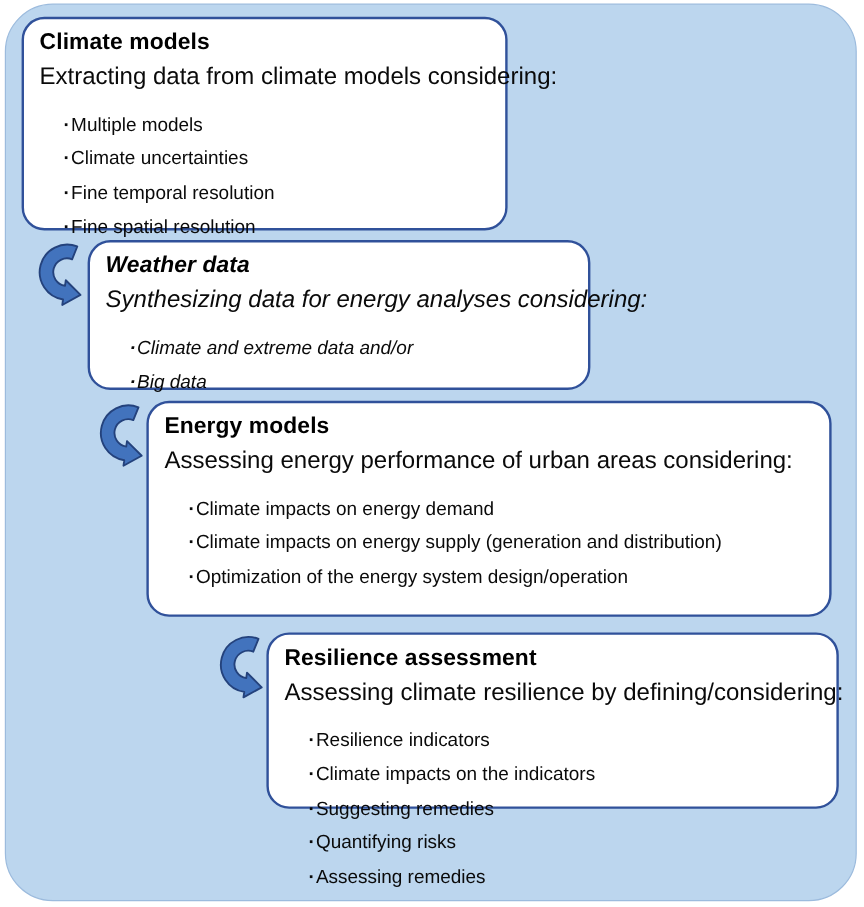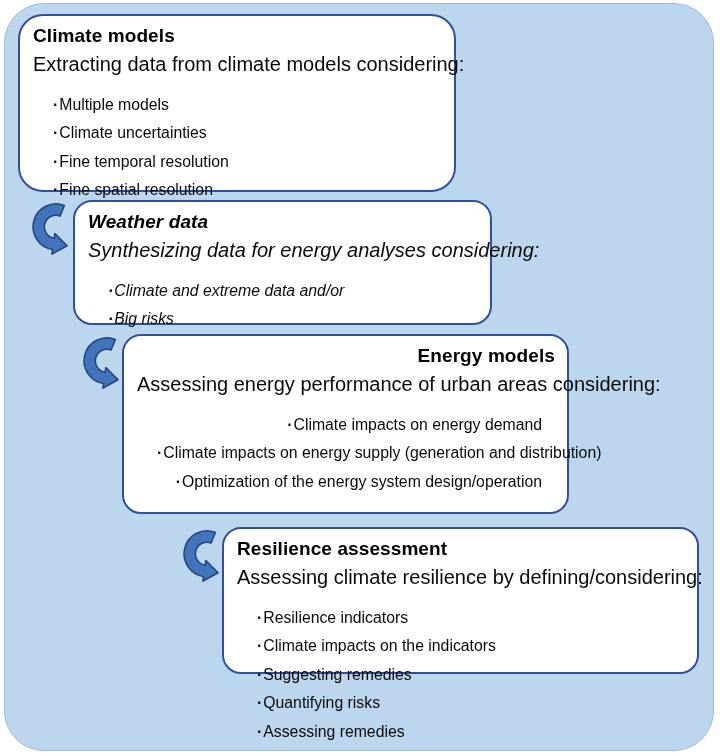--- a/index.html
+++ b/index.html
@@ -33,39 +33,39 @@
   }
   .dot{font-weight:700;margin-right:1px;}
   .curve-arrow{position:absolute;width:50px;height:57px;}
   .curve-arrow svg{display:block;width:100%;height:100%;}
 </style>
 </head>
 <body>
 
 <div class="canvas" id="canvas"></div>
 
-<div class="flowbox" style="left: 18px; top: 14px; width: 438px; height: 178px; border-radius: 25px;">
+<div class="flowbox" style="left: 18px; top: 14px; width: 405px; height: 178px;">
     <div class="box-title">Climate models</div>
     <div class="box-desc">Extracting data from climate models considering:</div>
     <ul class="box-bullets">
       <li><span class="dot">·</span><span>Multiple models</span></li>
       <li><span class="dot">·</span><span>Climate uncertainties</span></li>
       <li><span class="dot">·</span><span>Fine temporal resolution</span></li>
       <li><span class="dot">·</span><span>Fine spatial resolution</span></li>
     </ul>
   </div>
 <div class="flowbox" style="left: 73px; top: 200px; width: 419px; height: 125px; font-style: italic;">
     <div class="box-title">Weather data</div>
     <div class="box-desc">Synthesizing data for energy analyses considering:</div>
     <ul class="box-bullets">
       <li><span class="dot">·</span><span>Climate and extreme data and/or</span></li>
-      <li><span class="dot">·</span><span>Big risks</span></li>
+      <li><span class="dot">·</span><span>Big data</span></li>
     </ul>
   </div>
-<div class="flowbox" style="left: 122px; top: 334px; width: 447px; height: 180px; text-align: right;">
+<div class="flowbox" style="left: 122px; top: 334px; width: 571px; height: 180px;">
     <div class="box-title">Energy models</div>
     <div class="box-desc">Assessing energy performance of urban areas considering:</div>
     <ul class="box-bullets">
       <li><span class="dot">·</span><span>Climate impacts on energy demand</span></li>
       <li><span class="dot">·</span><span>Climate impacts on energy supply (generation and distribution)</span></li>
       <li><span class="dot">·</span><span>Optimization of the energy system design/operation</span></li>
     </ul>
   </div>
 <div class="flowbox" style="left: 222px; top: 527px; width: 477px; height: 147px;">
     <div class="box-title">Resilience assessment</div>

